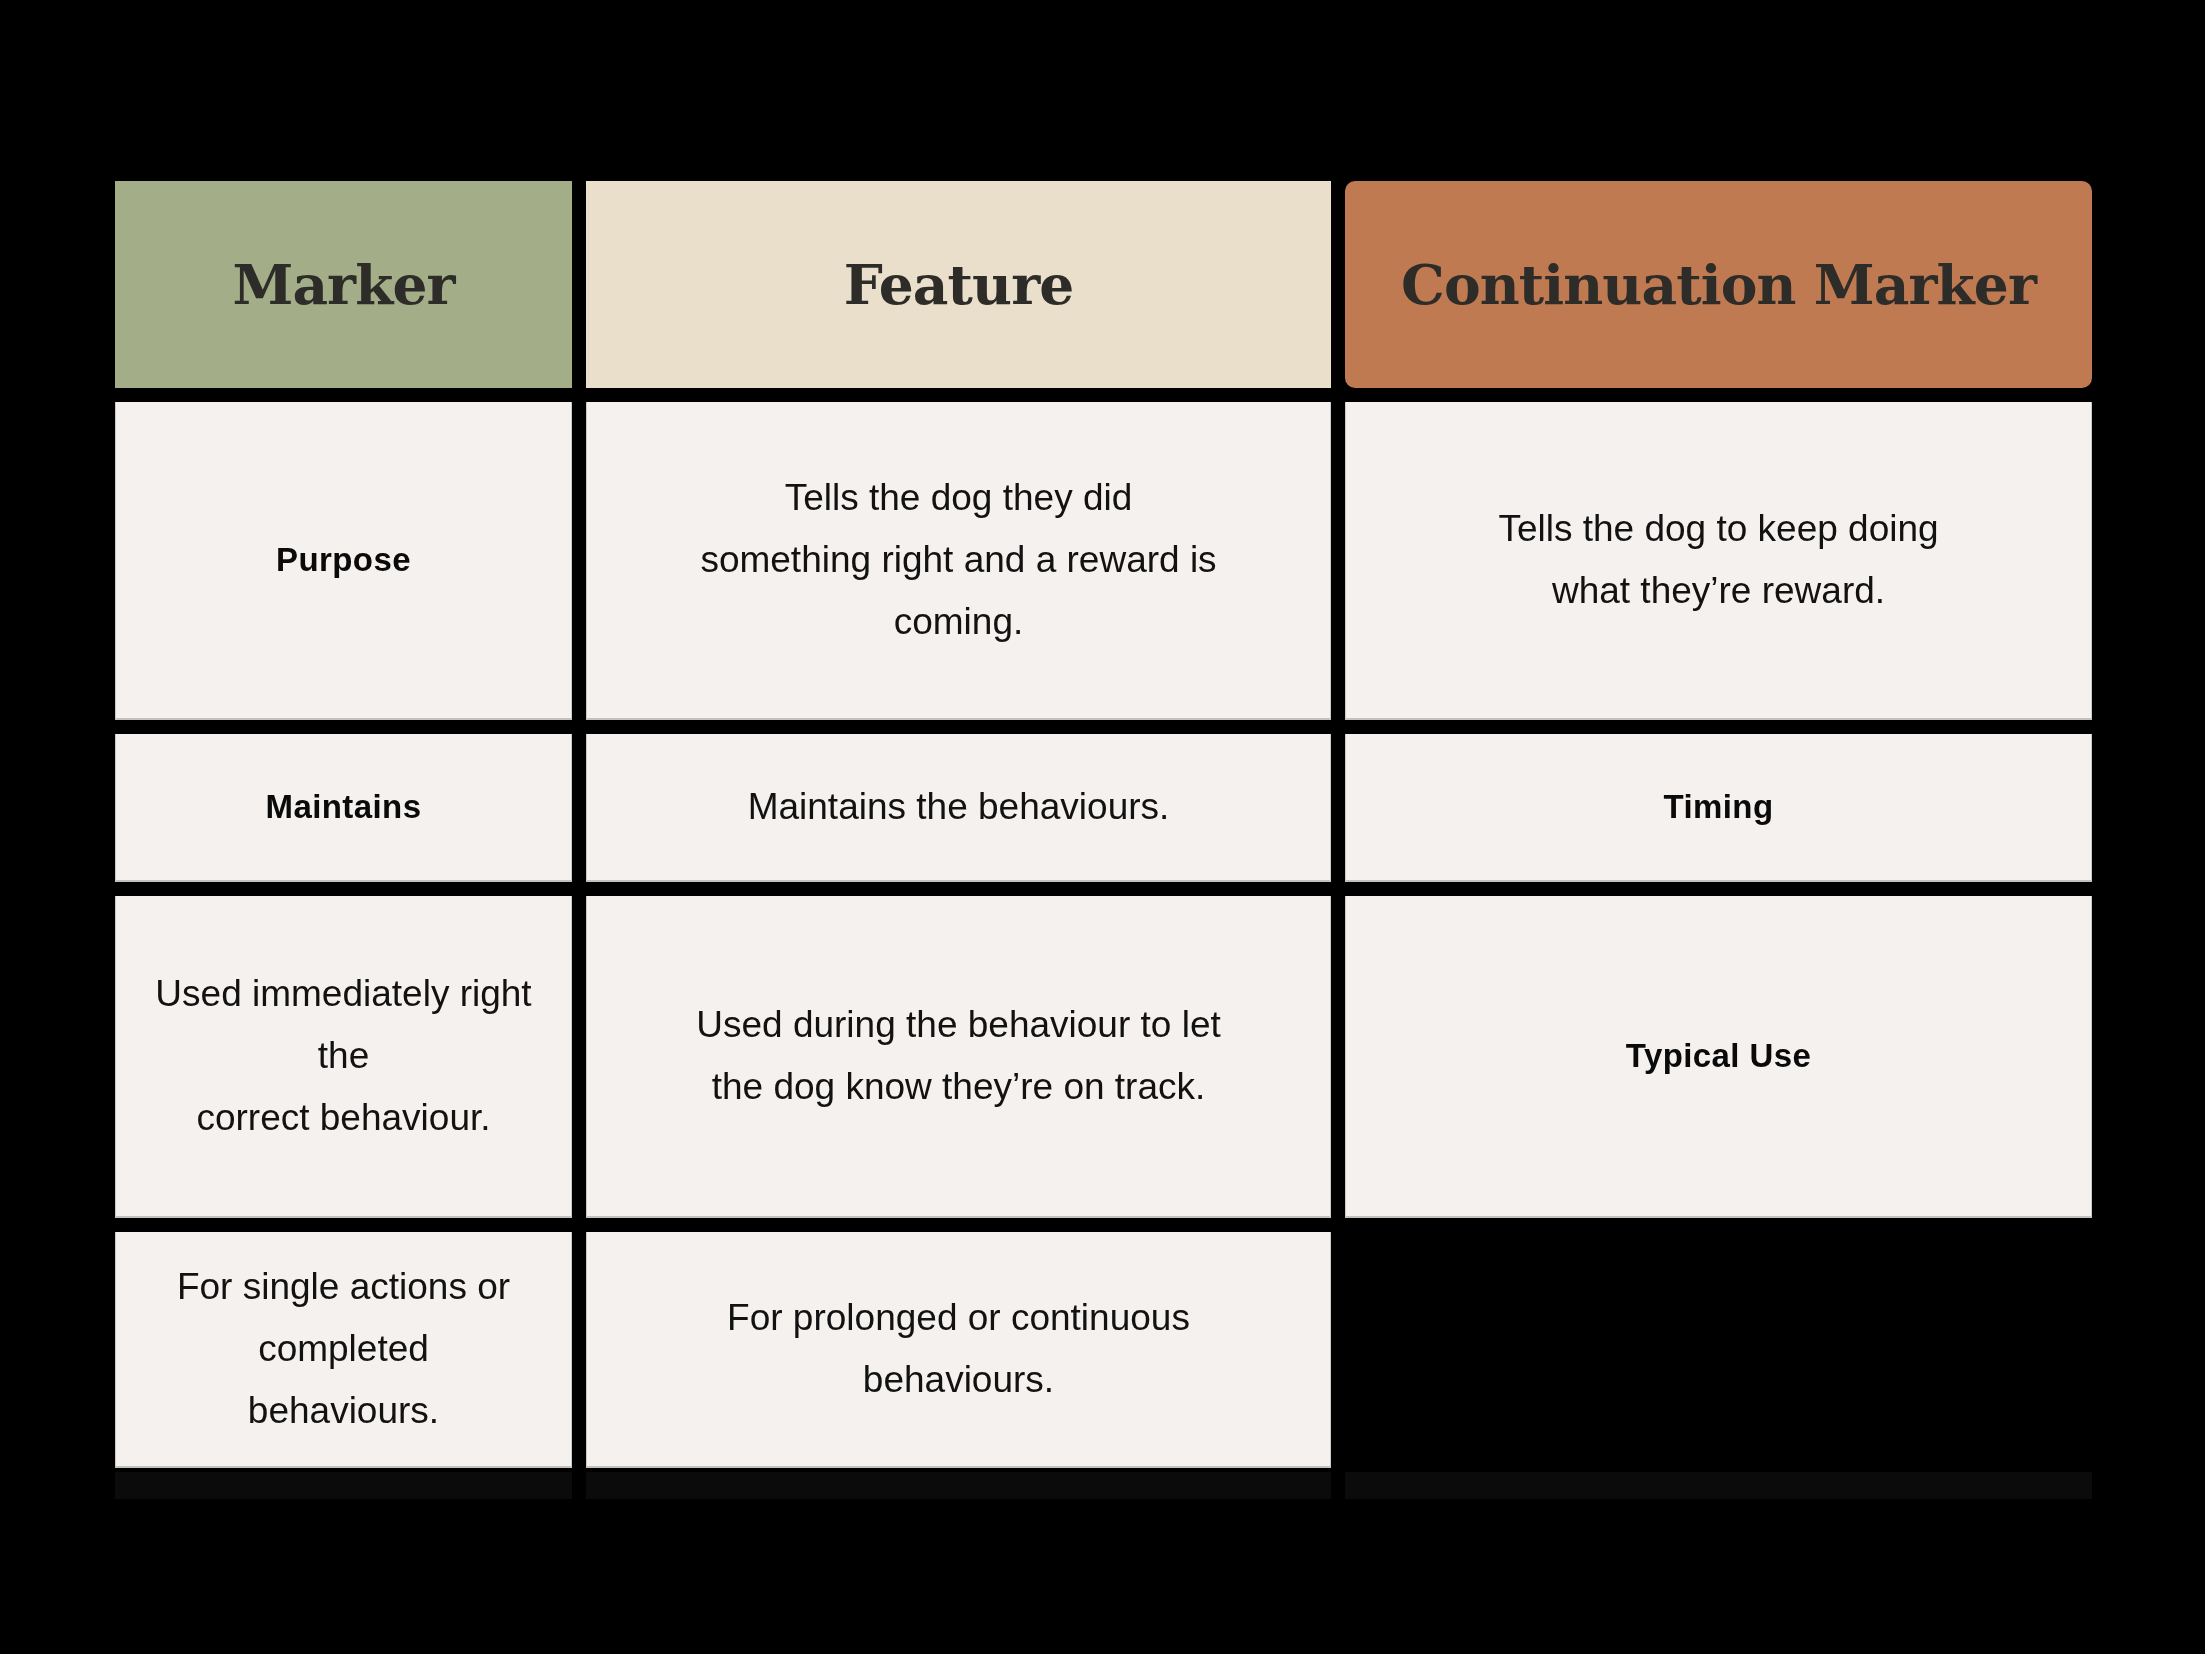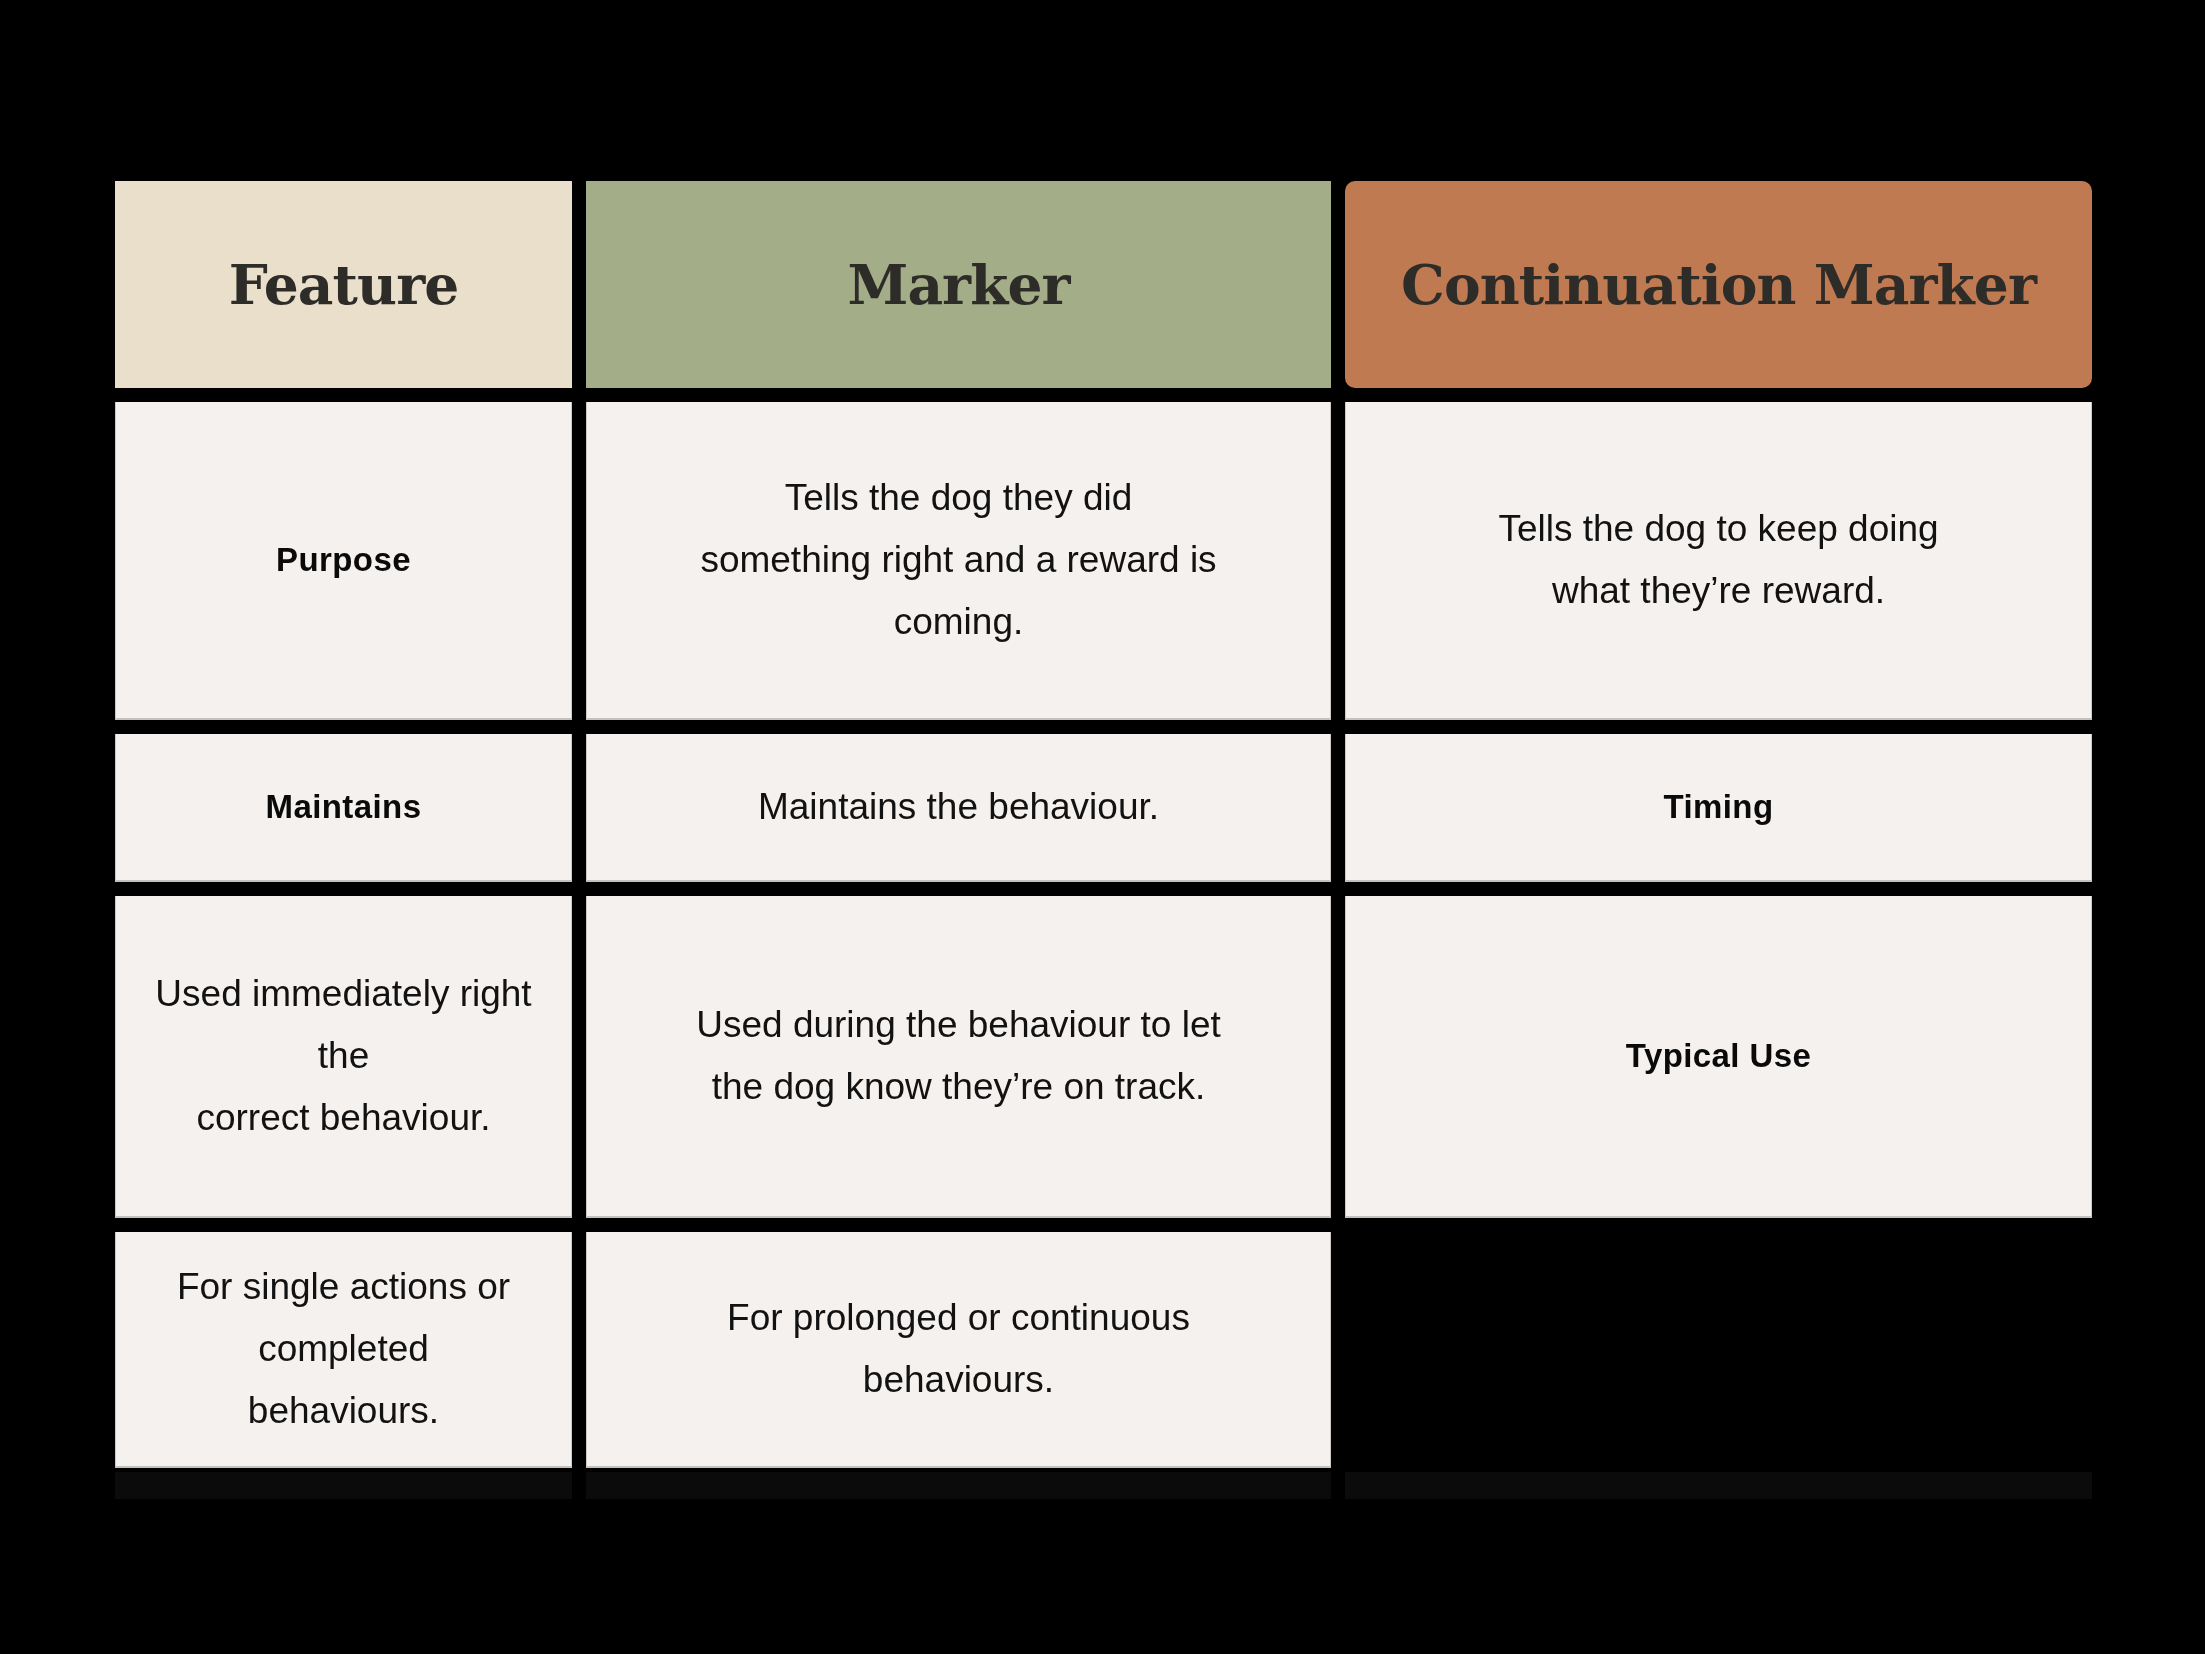--- a/index.html
+++ b/index.html
@@ -70,33 +70,33 @@
     background: #0b0b0b;
   }
 </style>
 </head>
 <body>
 
 <div class="canvas">
 
   <div class="tbl">
 
+    <div class="cell header" style="background-color: rgb(163, 174, 136);">Marker</div>
     <div class="cell header" style="background-color: rgb(233, 223, 202);">Feature</div>
-    <div class="cell header" style="background-color: rgb(163, 174, 136);">Marker</div>
     <div class="cell header" style="background-color: rgb(191, 122, 82); border-radius: 10px;">Continuation Marker</div>
 
     <div class="cell body rowlabel">Purpose</div>
     <div class="cell body">Tells the dog they did
 something right and a reward is
 coming.</div>
     <div class="cell body">Tells the dog to keep doing
 what they’re reward.</div>
 
     <div class="cell body rowlabel">Maintains</div>
-    <div class="cell body">Maintains the behaviour.</div>
+    <div class="cell body">Maintains the behaviours.</div>
 
     <div class="cell body rowlabel">Timing</div>
     <div class="cell body">Used immediately right the
 correct behaviour.</div>
     <div class="cell body">Used during the behaviour to let
 the dog know they’re on track.</div>
 
     <div class="cell body rowlabel">Typical Use</div>
     <div class="cell body">For single actions or completed
 behaviours.</div>

